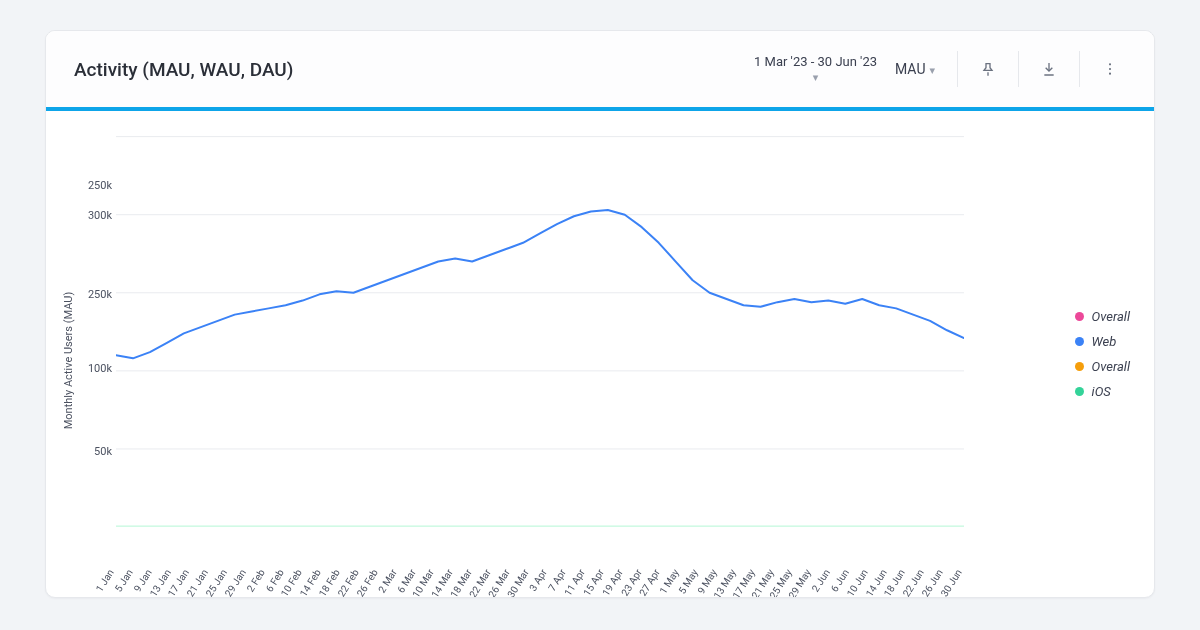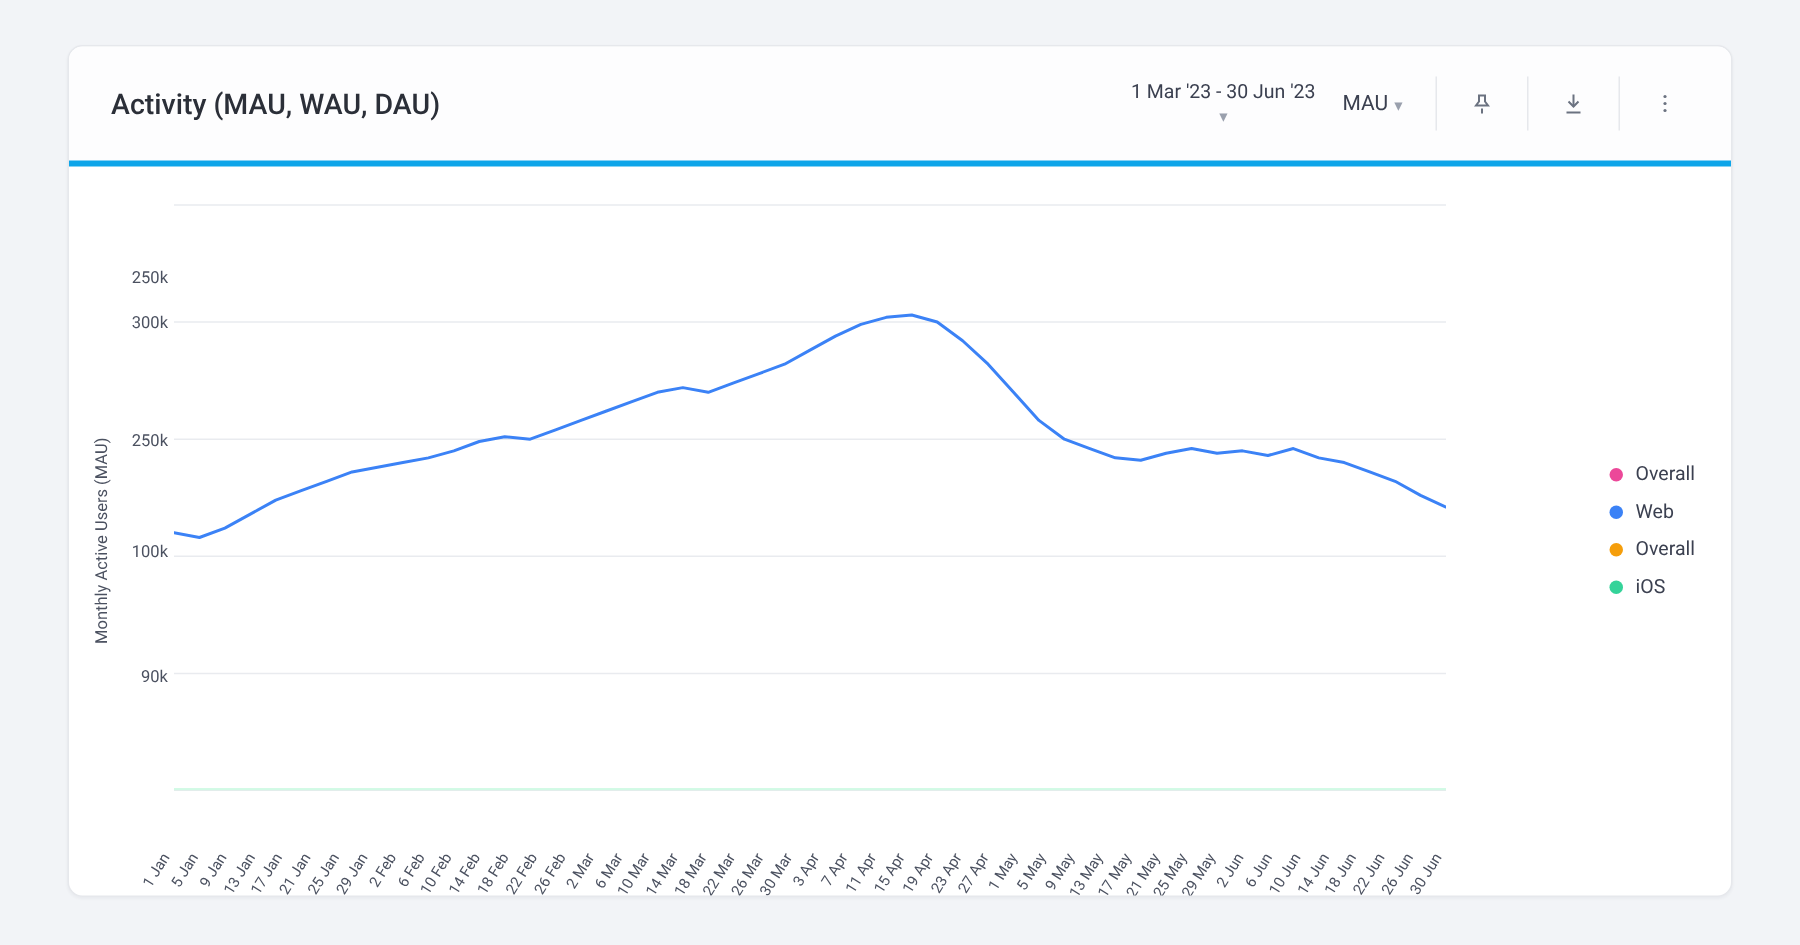--- a/index.html
+++ b/index.html
@@ -85,20 +85,21 @@
     color: #4b5160;
     white-space: nowrap;
   }
   .legend {
     position: absolute;
     right: 24px;
     top: 50%;
     transform: translateY(-50%);
     font-size: 13px;
     color: #3b4050;
+    font-style: italic;
   }
   .legend-item {
     display: flex; align-items: center; gap: 8px; margin: 10px 0;
   }
   .legend-dot {
     width: 9px; height: 9px; border-radius: 50%; flex-shrink: 0;
   }
   .xticks {
     position: absolute;
     left: 70px; right: 190px; bottom: 6px; height: 60px;
@@ -165,21 +166,21 @@
             <circle cx="12" cy="19" r="1.6"></circle>
           </svg>
       </div>
     </div>
   </div>
 
   <div class="card-body">
     <div class="yaxis-title">Monthly Active Users (MAU)</div>
 
     <div class="yticks" id="yticks">
-        <div class="ytick" style="top: 330.346px;">90k</div>
+        <div class="ytick" style="top: 330.346px;">50k</div>
         <div class="ytick" style="top: 247px;">100k</div>
         <div class="ytick" style="top: 173.038px;">250k</div>
         <div class="ytick" style="top: 94.3846px;">300k</div>
         <div class="ytick" style="top: 15.7308px; margin-top: 48px;">250k</div>
       </div>
 
     <div class="chart-wrap">
       <svg id="chart-svg" width="100%" height="100%" preserveAspectRatio="none" viewBox="0 0 1000 1000">
           <line x1="0" x2="1000" y1="807.6923076923076" y2="807.6923076923076" class="gridline" vector-effect="non-scaling-stroke"></line>
           <line x1="0" x2="1000" y1="615.3846153846154" y2="615.3846153846154" class="gridline" vector-effect="non-scaling-stroke"></line>

